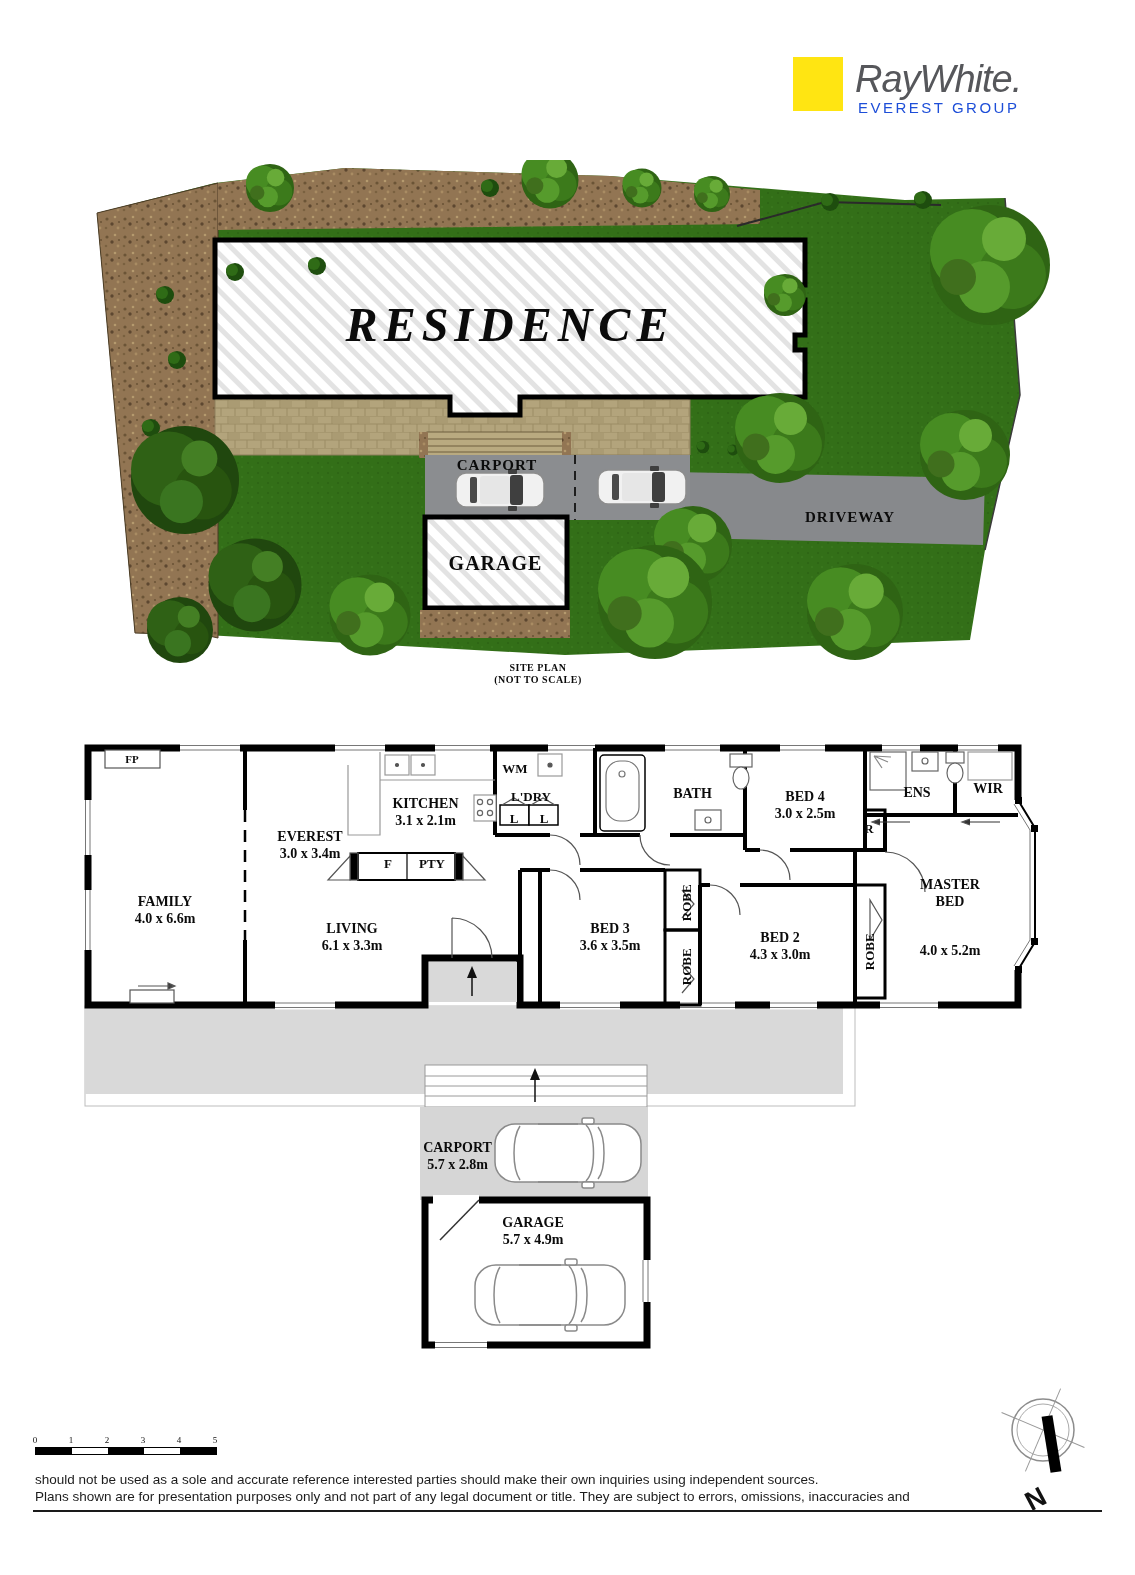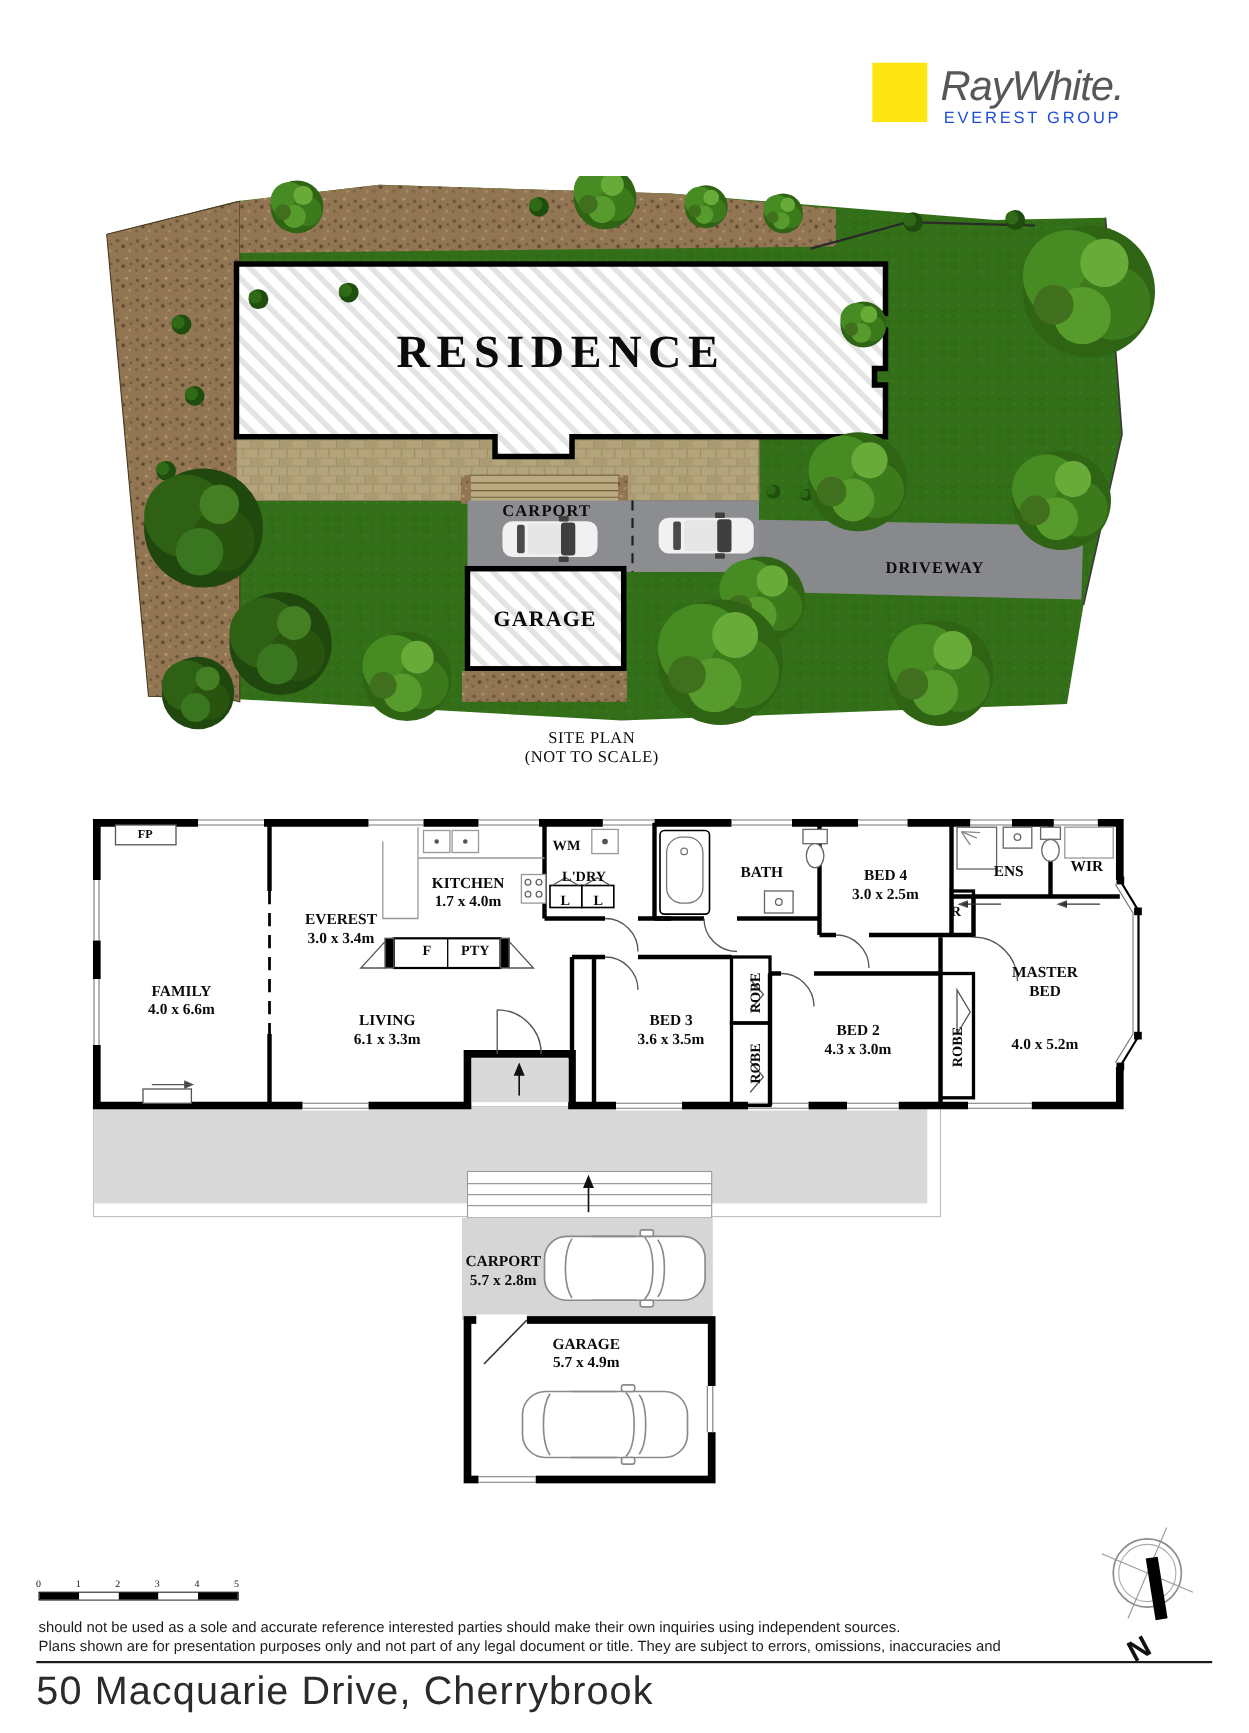--- a/index.html
+++ b/index.html
@@ -7,23 +7,23 @@
         font-family:"Liberation Sans",sans-serif;}
   
   .logo-square{position:absolute;left:793px;top:57px;width:50px;height:54px;}
   .brand{position:absolute;left:855px;top:58px;font-family:"Liberation Sans",sans-serif;
          font-style:italic;font-weight:normal;font-size:38px;letter-spacing:-1px;color:#56575b;}
   .group{position:absolute;left:858px;top:99px;font-size:15px;letter-spacing:2.5px;color:#1d4ed8;}
   
   .sl{position:absolute;font-family:"Liberation Serif","DejaVu Serif",serif;font-weight:bold;
       color:#0b0b0b;text-align:center;line-height:1.2;}
   .rot{transform:rotate(-90deg);transform-origin:center center;}
-  .residence-t{font-size:42px;letter-spacing:6px;}
+  .residence-t{font-size:48px;letter-spacing:6px;font-style:italic;}
   .garage-t{font-size:20px;letter-spacing:1px;}
-  .cap-t{font-weight:normal;font-size:15px;letter-spacing:.5px;}
+  .cap-t{font-weight:bold;font-size:10px;letter-spacing:.5px;}
   .big-t{font-size:15px;letter-spacing:1px;}
   .room-t{font-size:14px;}
   .small-t{font-size:13px;}
   .tiny-t{font-size:11px;}
   .nowrap{white-space:nowrap;margin-top:32px;}
   
   .scale-num{position:absolute;top:1435px;font-size:9px;color:#111;width:10px;text-align:center;
              font-family:"Liberation Serif",serif;}
   .scalebar{position:absolute;left:35px;top:1447px;width:180px;height:6px;border:1px solid #000;
             display:flex;}
@@ -352,21 +352,21 @@
   <div class="sl room-t" style="left:105px;top:894px;width:120px">
     <div>FAMILY</div>
     <div>4.0 x 6.6m</div>
   </div>
   <div class="sl room-t" style="left:250px;top:829px;width:120px">
     <div>EVEREST</div>
     <div>3.0 x 3.4m</div>
   </div>
   <div class="sl room-t" style="left:363px;top:796px;width:125px">
     <div>KITCHEN</div>
-    <div>1.7 x 4.0m</div>
+    <div>3.1 x 2.1m</div>
   </div>
   <div class="sl room-t" style="left:292px;top:921px;width:120px">
     <div>LIVING</div>
     <div>6.1 x 3.3m</div>
   </div>
   <div class="sl small-t" style="left:495px;top:761px;width:40px">WM</div>
   <div class="sl small-t" style="left:498px;top:789px;width:66px">L'DRY</div>
   <div class="sl small-t" style="left:500px;top:811px;width:28px">L</div>
   <div class="sl small-t" style="left:530px;top:811px;width:28px">L</div>
   <div class="sl small-t" style="left:372px;top:856px;width:32px">F</div>
@@ -428,15 +428,14 @@
       <line x1="4" y1="-14" x2="13" y2="42" stroke="#000" stroke-width="11"></line>
     </g>
   </svg>
   <div class="north-n">N</div>
 
   <div class="disclaimer">
     <div>should not be used as a sole and accurate reference interested parties should make their own inquiries using independent sources.</div>
     <div>Plans shown are for presentation purposes only and not part of any legal document or title. They are subject to errors, omissions, inaccuracies and</div>
   </div>
   <div class="divider"></div>
-  <div class="address">50 Macquarie Drive, Cherrybrook</div>
 
 </div>
 
 </body></html>

